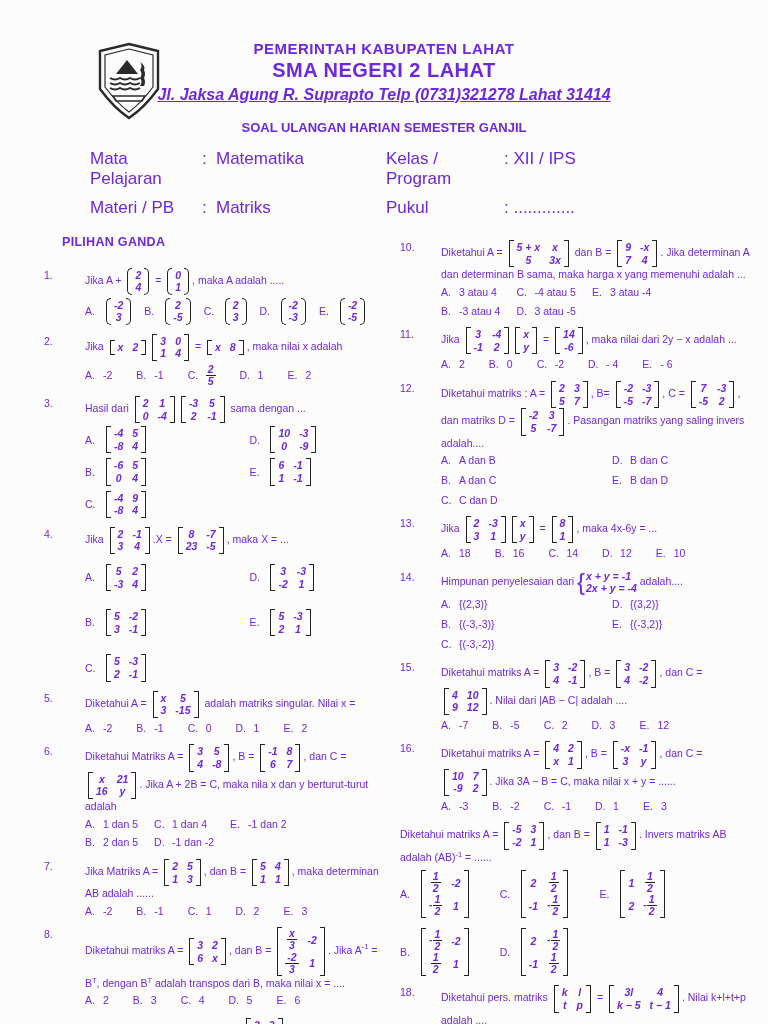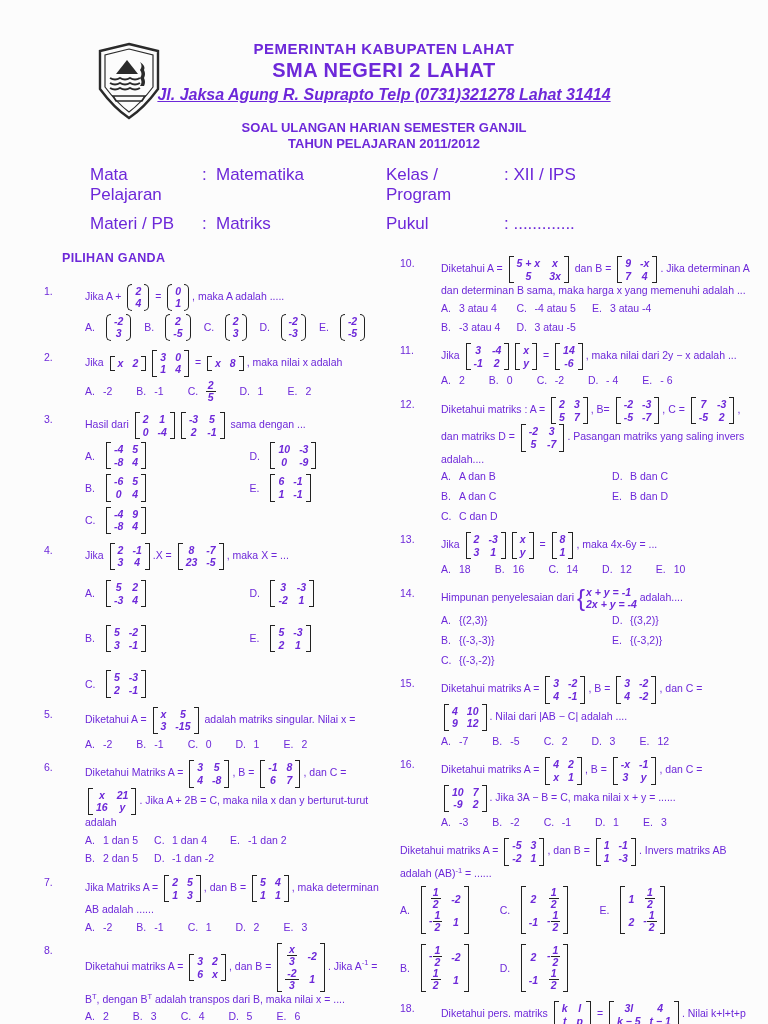--- a/index.html
+++ b/index.html
@@ -69,21 +69,20 @@
         <path d="M20 32 L31 18 L42 32 Z" fill="#2a2a2a"></path>
         <path d="M44 20 q3 4 0 8 q3 4 0 8 q3 4 0 8 L48 44 q2 -4 0 -8 q2 -4 0 -8 q2 -4 -4 -8 Z" fill="#2a2a2a"></path>
         <path d="M14 36 q5 3 10 0 q5 3 10 0 q5 3 10 0 M14 41 q5 3 10 0 q5 3 10 0 q5 3 10 0 M14 46 q5 3 10 0 q5 3 10 0 q5 3 10 0" fill="none" stroke="#2a2a2a" stroke-width="2"></path>
         <path d="M17 54 L49 54 L46 59 L20 59 Z" fill="none" stroke="#2a2a2a" stroke-width="1.6"></path>
       </svg>
     </div>
     <div class="gov">PEMERINTAH KABUPATEN LAHAT</div>
     <div class="school">SMA NEGERI 2 LAHAT</div>
     <div class="addr">Jl. Jaksa Agung R. Suprapto Telp (0731)321278 Lahat 31414</div>
     <div class="exam1">SOAL ULANGAN HARIAN SEMESTER GANJIL</div>
-    <div class="exam2">TAHUN PELAJARAN 2011/2012</div>
   </header>
 
   <div class="meta">
     <span>Mata Pelajaran</span>
     <span>:</span>
     <span>Matematika</span>
     <span>Kelas / Program</span>
     <span>: XII / IPS</span>
     <span>Materi / PB</span>
     <span>:</span>

